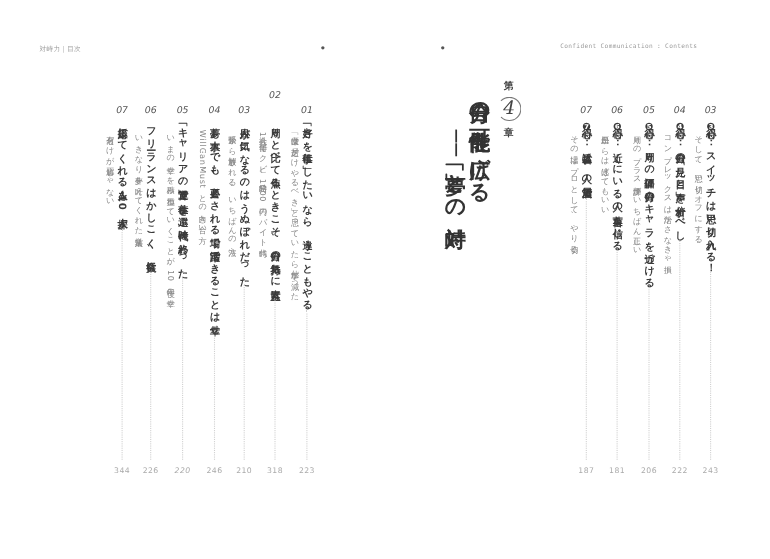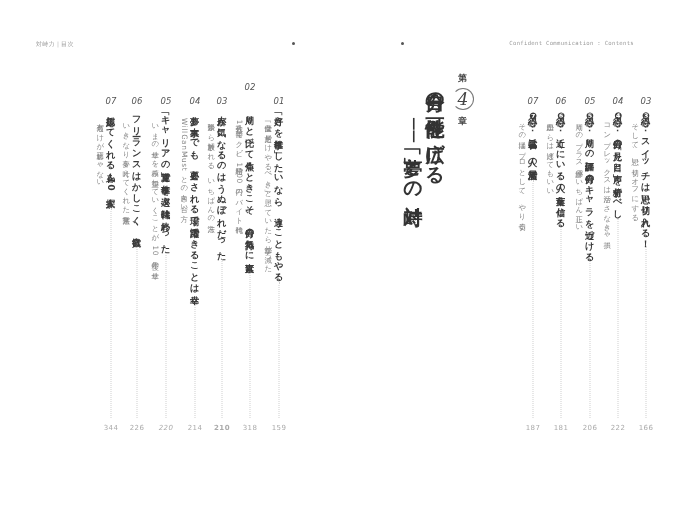--- a/index.html
+++ b/index.html
@@ -35,21 +35,21 @@
   <span class="ch-label ch-sho">章</span>
   <span class="ch-title1" style="top:10px">自分の可能性を広げる</span>
   <span class="ch-title2" style="top:50px">──「夢」との対峙</span>
 </div>
 
 <div id="right-entries">
     <div class="num" style="left: 646px; top: 96px;">03</div>
     <div class="title-col" style="left: 646px; top: 109px;">心得❸：スイッチは思い切り入れる！</div>
     <div class="sub-col" style="left: 635px; top: 118px;">そして、思い切りオフにする</div>
     <div class="leader" style="left: 646px; position: absolute; top: 247.219px; height: 170.781px;"></div>
-    <div class="page-no" style="left: 646px;">166</div>
+    <div class="page-no" style="left: 646px;">243</div>
     <div class="num" style="left: 618px; top: 96px;">04</div>
     <div class="title-col" style="left: 618px; top: 109px;">心得❹：自分の「見た目と声」を分析すべし</div>
     <div class="sub-col" style="left: 607px; top: 118px;">コンプレックスは活かさなきゃ損！</div>
     <div class="leader" style="left: 618px; position: absolute; top: 218.688px; height: 199.312px;"></div>
     <div class="page-no" style="left: 618px;">222</div>
     <div class="num" style="left: 590px; top: 96px;">05</div>
     <div class="title-col" style="left: 590px; top: 109px;">心得❺：周りの評価に自分のキャラを近づける</div>
     <div class="sub-col" style="left: 579px; top: 118px;">周りのプラス評価がいちばん正しい</div>
     <div class="leader" style="left: 590px; position: absolute; top: 261.359px; height: 156.641px;"></div>
     <div class="page-no" style="left: 590px;">206</div>
@@ -62,36 +62,36 @@
     <div class="title-col" style="left: 533px; top: 109px;">心得❼：反省は1人の居酒屋で</div>
     <div class="sub-col" style="left: 522px; top: 118px;">その場はプロとして、やり切る</div>
     <div class="leader" style="left: 533px; position: absolute; top: 179.547px; height: 238.453px;"></div>
     <div class="page-no" style="left: 533px;">187</div>
   </div>
 <div id="left-entries">
     <div class="num" style="left: 279px; top: 96px;">01</div>
     <div class="title-col" style="left: 279px; top: 109px;">「好きを仕事に」したいなら、違うこともやる</div>
     <div class="sub-col" style="left: 268px; top: 118px;">「女優は芝居だけやるべき」と思っていたら仕事が減った</div>
     <div class="leader" style="left: 279px; position: absolute; top: 281.797px; height: 136.203px;"></div>
-    <div class="page-no" style="left: 279px;">159</div>
+    <div class="page-no" style="left: 279px;">223</div>
     <div class="num" style="left: 250px; top: 82px;">02</div>
     <div class="title-col" style="left: 250px; top: 109px;">周りと比べて焦るときこそ、自分の気持ちに素直に</div>
     <div class="sub-col" style="left: 239px; top: 118px;">社会人1年目でクビ。時給1000円のバイト時代</div>
     <div class="leader" style="left: 250px; position: absolute; top: 272.578px; height: 145.422px;"></div>
     <div class="page-no" style="left: 250px;">318</div>
     <div class="num" style="left: 222px; top: 96px;">03</div>
     <div class="title-col" style="left: 222px; top: 109px;">人目が気になるのはうぬぼれだった</div>
     <div class="sub-col" style="left: 211px; top: 118px;">緊張から解放される、いちばんの方法</div>
     <div class="leader" style="left: 222px; position: absolute; top: 259.312px; height: 158.688px;"></div>
-    <div class="page-no" style="left: 222px; font-weight: bold;">210</div>
+    <div class="page-no" style="left: 222px;">210</div>
     <div class="num" style="left: 195px; top: 96px;">04</div>
     <div class="title-col" style="left: 195px; top: 109px;">夢も大事。でも、必要とされる場で活躍できることは幸せ</div>
     <div class="sub-col" style="left: 184px; top: 118px;">Will・Can・Mustとの向き合い方</div>
     <div class="leader" style="left: 195px; position: absolute; top: 304.547px; height: 113.453px;"></div>
-    <div class="page-no" style="left: 195px;">214</div>
+    <div class="page-no" style="left: 195px;">246</div>
     <div class="num" style="left: 166px; top: 96px;">05</div>
     <div class="title-col" style="left: 166px; top: 109px;">「キャリアの逆算」で仕事を選ぶ時代は終わった</div>
     <div class="sub-col" style="left: 155px; top: 118px;">いまの幸せを積み重ねていくことが、10年後の幸せ</div>
     <div class="leader" style="left: 166px; position: absolute; top: 252.562px; height: 165.438px;"></div>
     <div class="page-no" style="left: 166px; font-style: italic;">220</div>
     <div class="num" style="left: 137px; top: 96px;">06</div>
     <div class="title-col" style="left: 137px; top: 109px;">フリーランスはかしこく、貪欲に</div>
     <div class="sub-col" style="left: 126px; top: 118px;">いきなり夢を叶えてくれた営業法</div>
     <div class="leader" style="left: 137px; position: absolute; top: 246.75px; height: 171.25px;"></div>
     <div class="page-no" style="left: 137px;">226</div>

